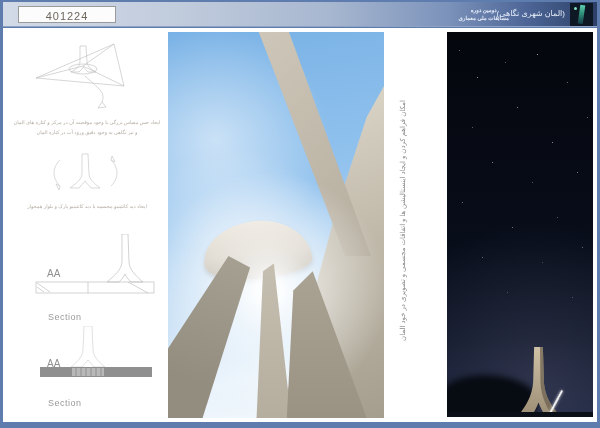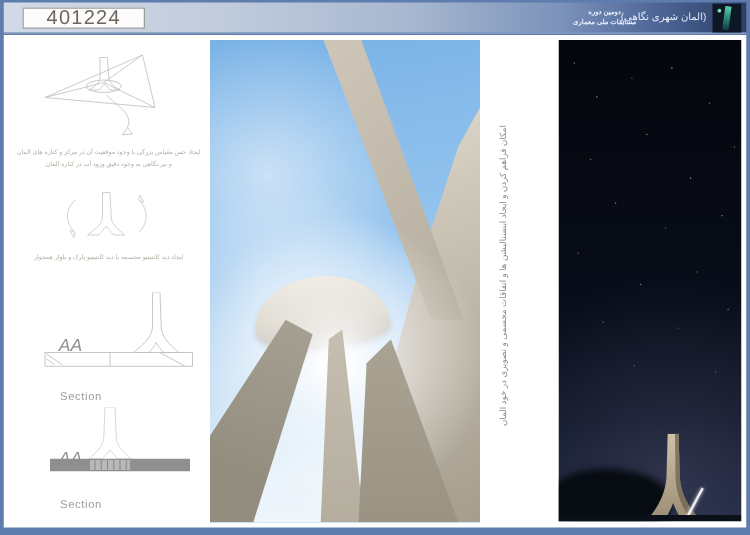--- a/index.html
+++ b/index.html
@@ -3,37 +3,37 @@
 <meta charset="utf-8">
 <style>
   html,body{margin:0;padding:0;background:#9aa7bd;}
   *{box-sizing:border-box;font-family:"Liberation Sans",sans-serif;}
   .window{position:relative;width:600px;height:428px;background:#5f7cae;overflow:hidden;}
   
   .titlebar{position:absolute;top:2px;left:3px;right:3px;height:25px;
     background:linear-gradient(90deg,#d2dae7 0%,#c0cbdc 30%,#a7b7d0 55%,#7b92ba 75%,#4d6697 88%,#2c3f66 100%);
     border-bottom:1px solid #8fa2c2;}
   .entry-box{position:absolute;left:15px;top:4px;width:98px;height:17px;background:#fcfcfc;
-    border:1px solid #9a9a9a;color:#6e665c;font-size:16px;letter-spacing:1px;
-    display:flex;align-items:center;justify-content:center;}
+    border:1px solid #9a9a9a;color:#6e665c;font-size:11px;letter-spacing:1px;
+    display:flex;align-items:flex-end;justify-content:center;}
   .comp-lines{position:absolute;right:88px;top:4px;text-align:center;color:#e9effa;
     font-size:5.5px;line-height:8px;font-weight:bold;direction:rtl;}
   .board-title{position:absolute;right:32px;top:7px;color:#e4ecf8;font-size:8px;direction:rtl;white-space:nowrap;}
   .logo{position:absolute;right:4px;top:1px;width:23px;height:23px;background:#0e1724;overflow:hidden;}
   .logo i{position:absolute;left:9px;top:2px;width:5px;height:19px;
     background:linear-gradient(180deg,#5fd0b0 0%,#2e8f77 45%,#133a4a 100%);transform:rotate(8deg);display:block;}
   .logo b{position:absolute;left:4px;top:4px;width:3px;height:3px;border-radius:50%;background:#7fe0c0;display:block;}
   
   .content{position:absolute;left:3px;right:3px;top:28px;bottom:6px;background:#ffffff;}
   
   .dg{position:absolute;}
   .dg svg{display:block;}
   .cap{position:absolute;left:6px;width:156px;text-align:center;direction:rtl;
     color:#b3aca2;font-size:5px;line-height:9px;}
-  .lbl-aa{position:absolute;color:#8f8f8f;font-size:14px;font-style:italic;}
+  .lbl-aa{position:absolute;color:#8f8f8f;font-size:10px;}
   .lbl-section{position:absolute;color:#9a9a9a;font-size:9px;letter-spacing:.5px;margin-top:12px;}
   
   .center-img{position:absolute;left:165px;top:4px;width:216px;height:386px;overflow:hidden;background:#8fc0ec;}
   .center-img .sky{position:absolute;inset:0;
     background:linear-gradient(170deg,#79b2e6 0%,#93c3ee 40%,#c3ddf4 68%,#e9f3fb 85%,#f3f8fd 100%);}
   .center-img .cloud1{position:absolute;inset:0;
     background:radial-gradient(circle at 22% 28%,rgba(255,255,255,.55),rgba(255,255,255,0) 35%);}
   .center-img .cloud2{position:absolute;inset:0;
     background:radial-gradient(circle at 30% 58%,rgba(255,255,255,.5),rgba(255,255,255,0) 40%);}
   .wall-right{position:absolute;inset:0;background:linear-gradient(160deg,#e0dacd 20%,#c0b9aa 60%,#a59e8f 100%);

